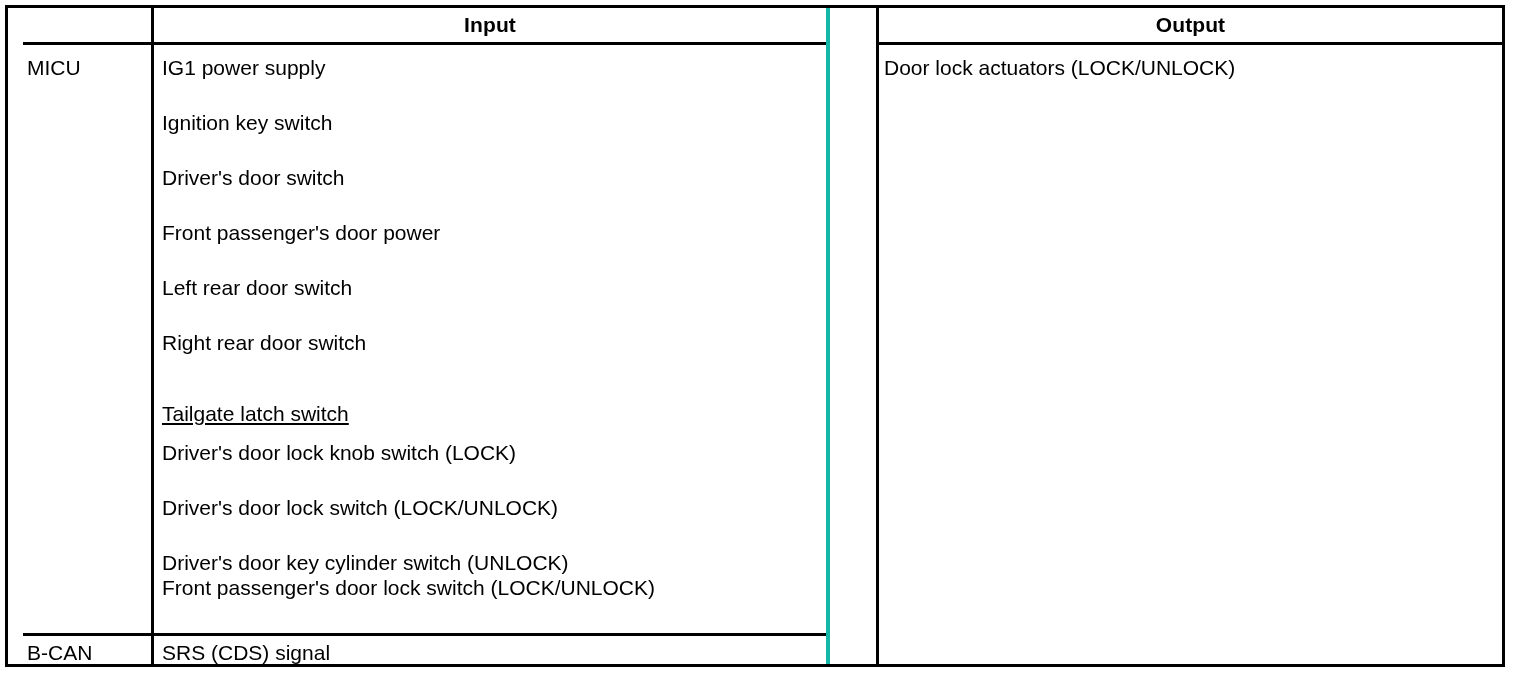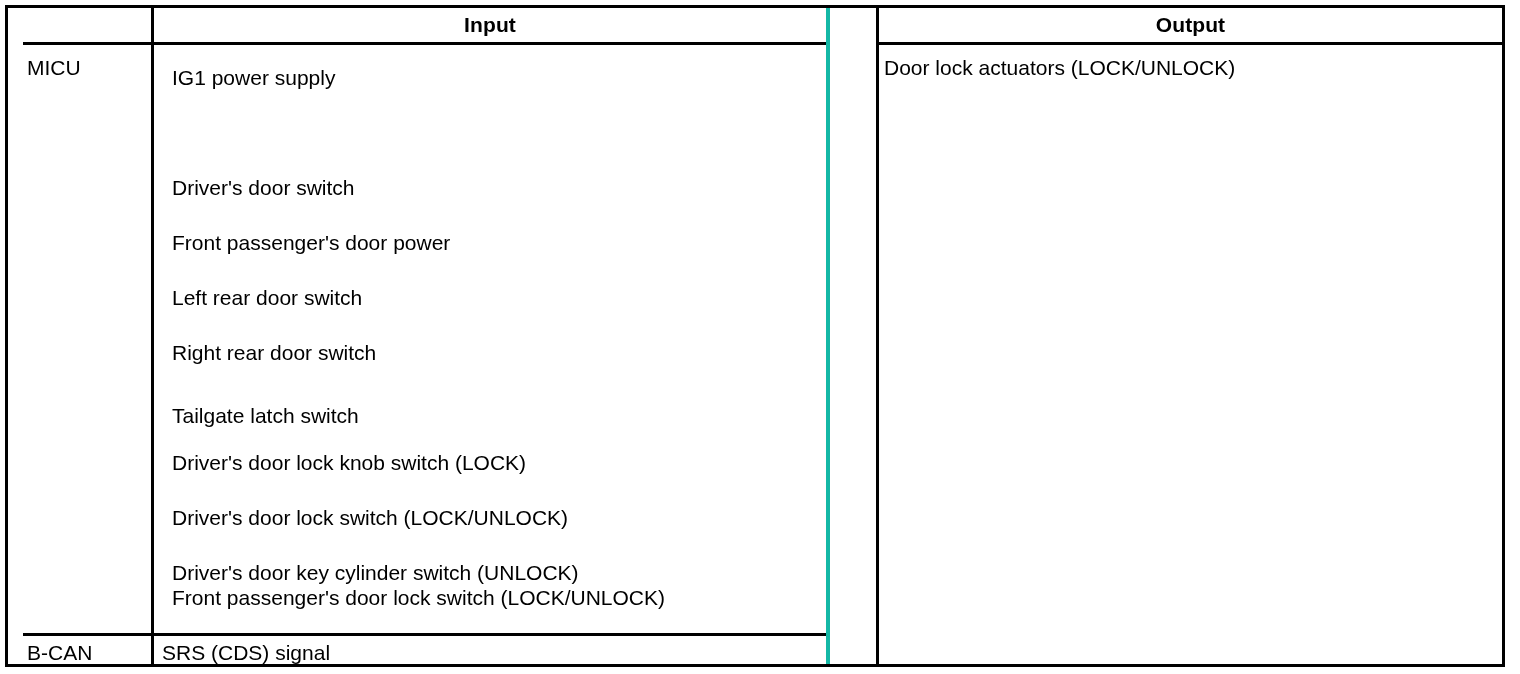--- a/index.html
+++ b/index.html
@@ -120,21 +120,21 @@
     height: 3px;
     background: #000000;
   }
 
   .input-list {
     position: absolute;
     left: 0;
     right: 0;
     top: 0;
     bottom: 0;
-    margin: 10px;
+    margin: 0;
     padding: 0;
     list-style: none;
   }
   .input-list li {
     position: absolute;
     left: 8px;
     right: 4px;
     font-size: 21px;
     line-height: 1;
     white-space: nowrap;
@@ -174,25 +174,26 @@
         <div class="cat-label cat-bcan">B-CAN</div>
       </div>
     </div>
 
     <div class="col-input">
       <div class="hdr-cell">Input</div>
       <div class="hdr-rule"></div>
       <div class="body-area">
         <ul class="input-list" id="micu-input-list">
             <li style="top: 12px;">IG1 power supply</li>
+            <li style="top: 67px;">Ignition key switch</li>
             <li style="top: 122px;">Driver's door switch</li>
             <li style="top: 177px;">Front passenger's door power</li>
             <li style="top: 232px;">Left rear door switch</li>
             <li style="top: 287px;">Right rear door switch</li>
-            <li style="top: 350px;">Tailgate latch switch</li>
+            <li style="top: 358px; text-decoration: underline;">Tailgate latch switch</li>
             <li style="top: 452px;">Driver's door lock switch (LOCK/UNLOCK)</li>
             <li style="top: 397px;">Driver's door lock knob switch (LOCK)</li>
             <li style="top: 507px;">Driver's door key cylinder switch (UNLOCK)</li>
             <li style="top: 532px;">Front passenger's door lock switch (LOCK/UNLOCK)</li>
           </ul>
         <div class="row-split"></div>
         <div class="bcan-input">SRS (CDS) signal</div>
       </div>
     </div>
 

